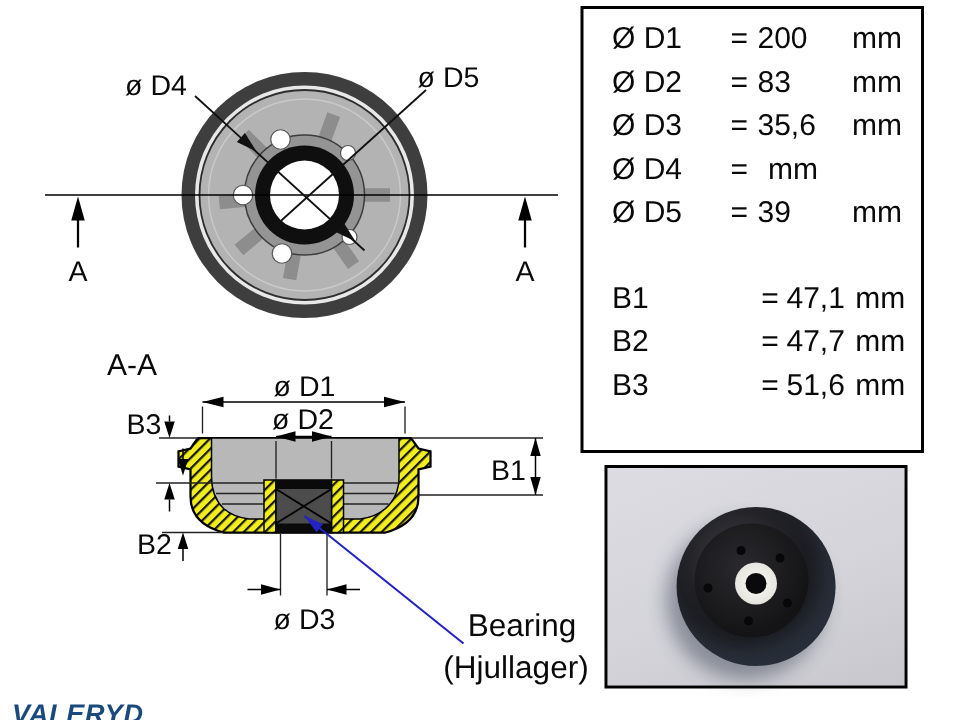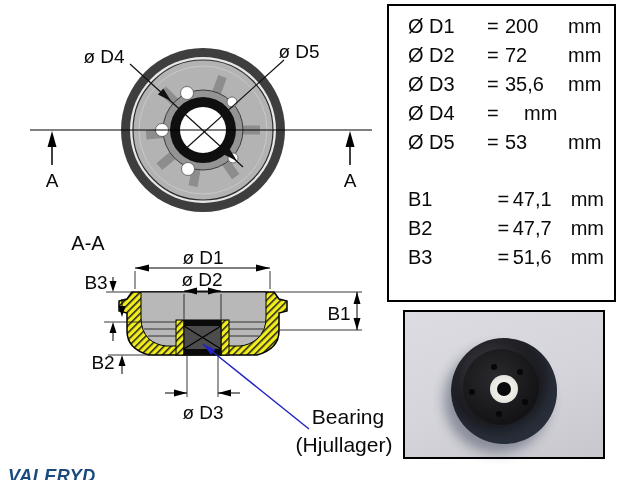--- a/index.html
+++ b/index.html
@@ -9,21 +9,21 @@
 
   
   .spec-table{position:absolute;left:387px;top:4px;width:229px;height:298px;
               border:2px solid #000;box-sizing:border-box;background:#fff;
               padding:6px 10px 0 19px;}
   .srow{display:flex;height:29px;line-height:29px;font-size:20px;color:#0a0a0a;white-space:nowrap;}
   .srow .lbl{width:79px;}
   .srow.brow .lbl{width:106px;}
   .srow .eq{width:18px;}
   .srow .val{flex:1;text-align:left;}
-  .srow .unit{width:36px;margin-left:19px;}
+  .srow .unit{width:36px;margin-left:7px;}
   .spacer{height:28px;}
 
   
   .photo{position:absolute;left:403px;top:310px;width:198px;height:145px;
          border:2px solid #000;
          background:linear-gradient(160deg,#dcdce2 0%,#d4d4da 55%,#c7c7cd 100%);}
   .drum-body{position:absolute;left:46px;top:26px;width:106px;height:106px;border-radius:50%;
              background:radial-gradient(circle at 38% 32%,#3c3c44 0%,#1b1b1f 45%,#050507 82%);
              box-shadow:-7px 9px 12px rgba(50,60,80,0.45), inset -9px -13px 16px rgba(100,120,150,0.35);}
   .drum-face{position:absolute;left:58px;top:37px;width:76px;height:76px;border-radius:50%;
@@ -193,38 +193,38 @@
   <div class="spec-table">
     <div class="srow">
       <span class="lbl">Ø D1</span>
         <span class="eq">=</span>
         <span class="val">200</span>
         <span class="unit">mm</span>
     </div>
     <div class="srow">
       <span class="lbl">Ø D2</span>
         <span class="eq">=</span>
-        <span class="val">72</span>
+        <span class="val">83</span>
         <span class="unit">mm</span>
     </div>
     <div class="srow">
       <span class="lbl">Ø D3</span>
         <span class="eq">=</span>
         <span class="val">35,6</span>
         <span class="unit">mm</span>
     </div>
     <div class="srow">
       <span class="lbl">Ø D4</span>
         <span class="eq">=</span>
         <span class="unit">mm</span>
     </div>
     <div class="srow">
       <span class="lbl">Ø D5</span>
         <span class="eq">=</span>
-        <span class="val">53</span>
+        <span class="val">39</span>
         <span class="unit">mm</span>
     </div>
     <div class="spacer"></div>
     <div class="srow brow">
       <span class="lbl">B1</span>
         <span class="eq">=</span>
         <span class="val">47,1</span>
         <span class="unit">mm</span>
     </div>
     <div class="srow brow">

